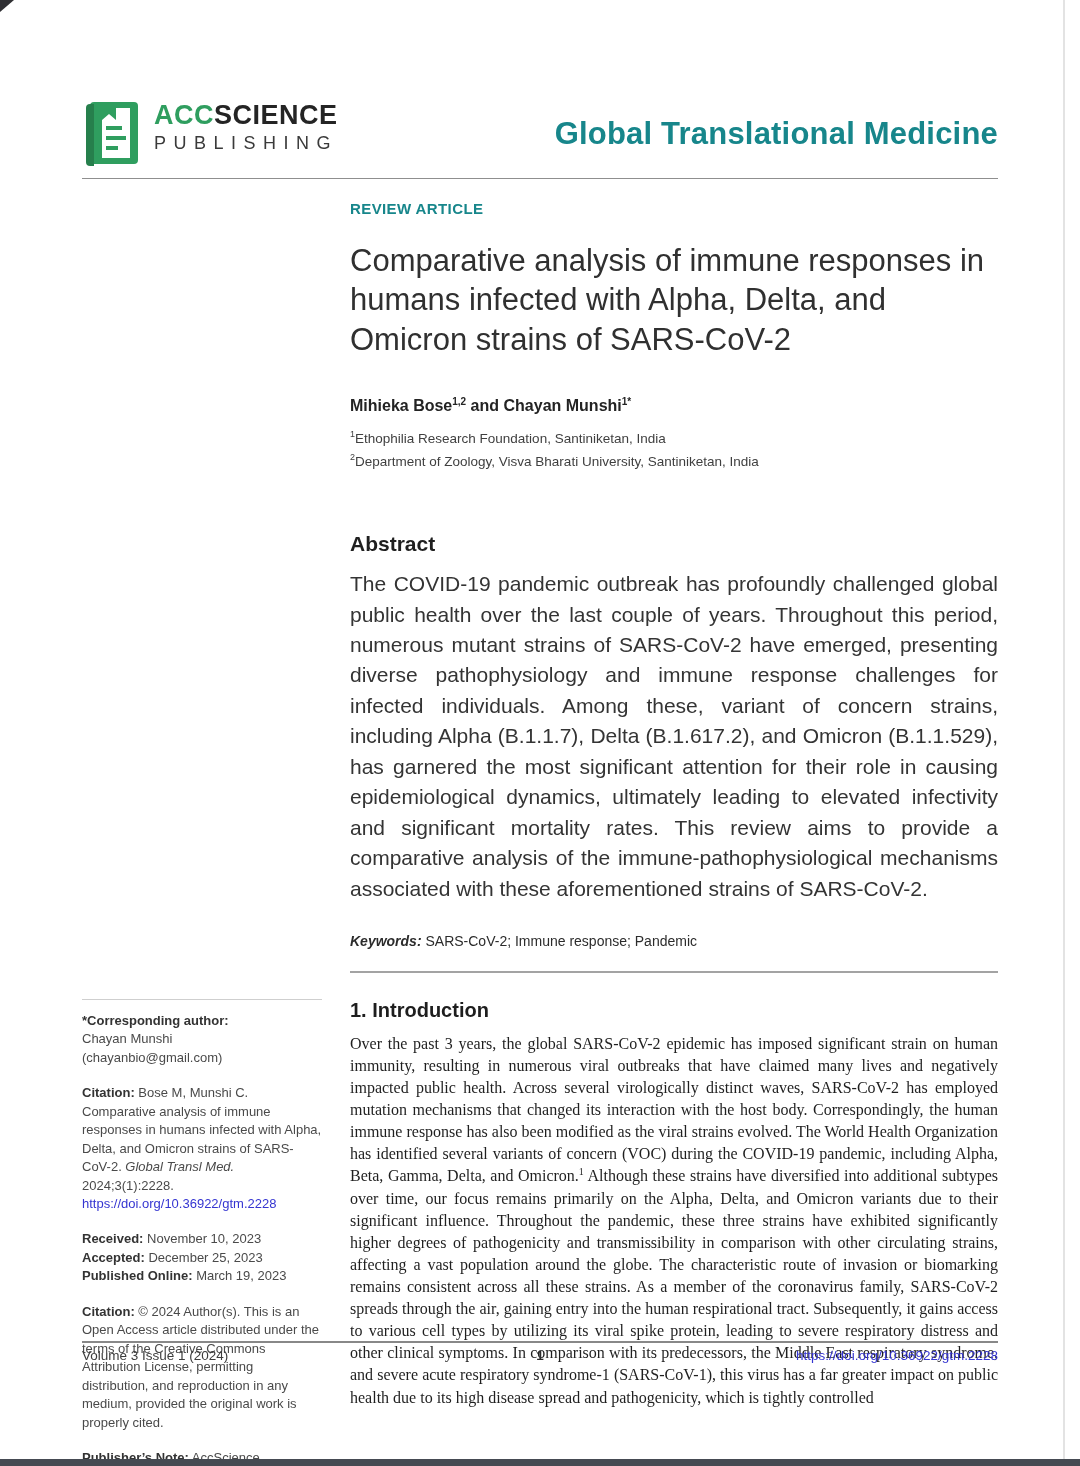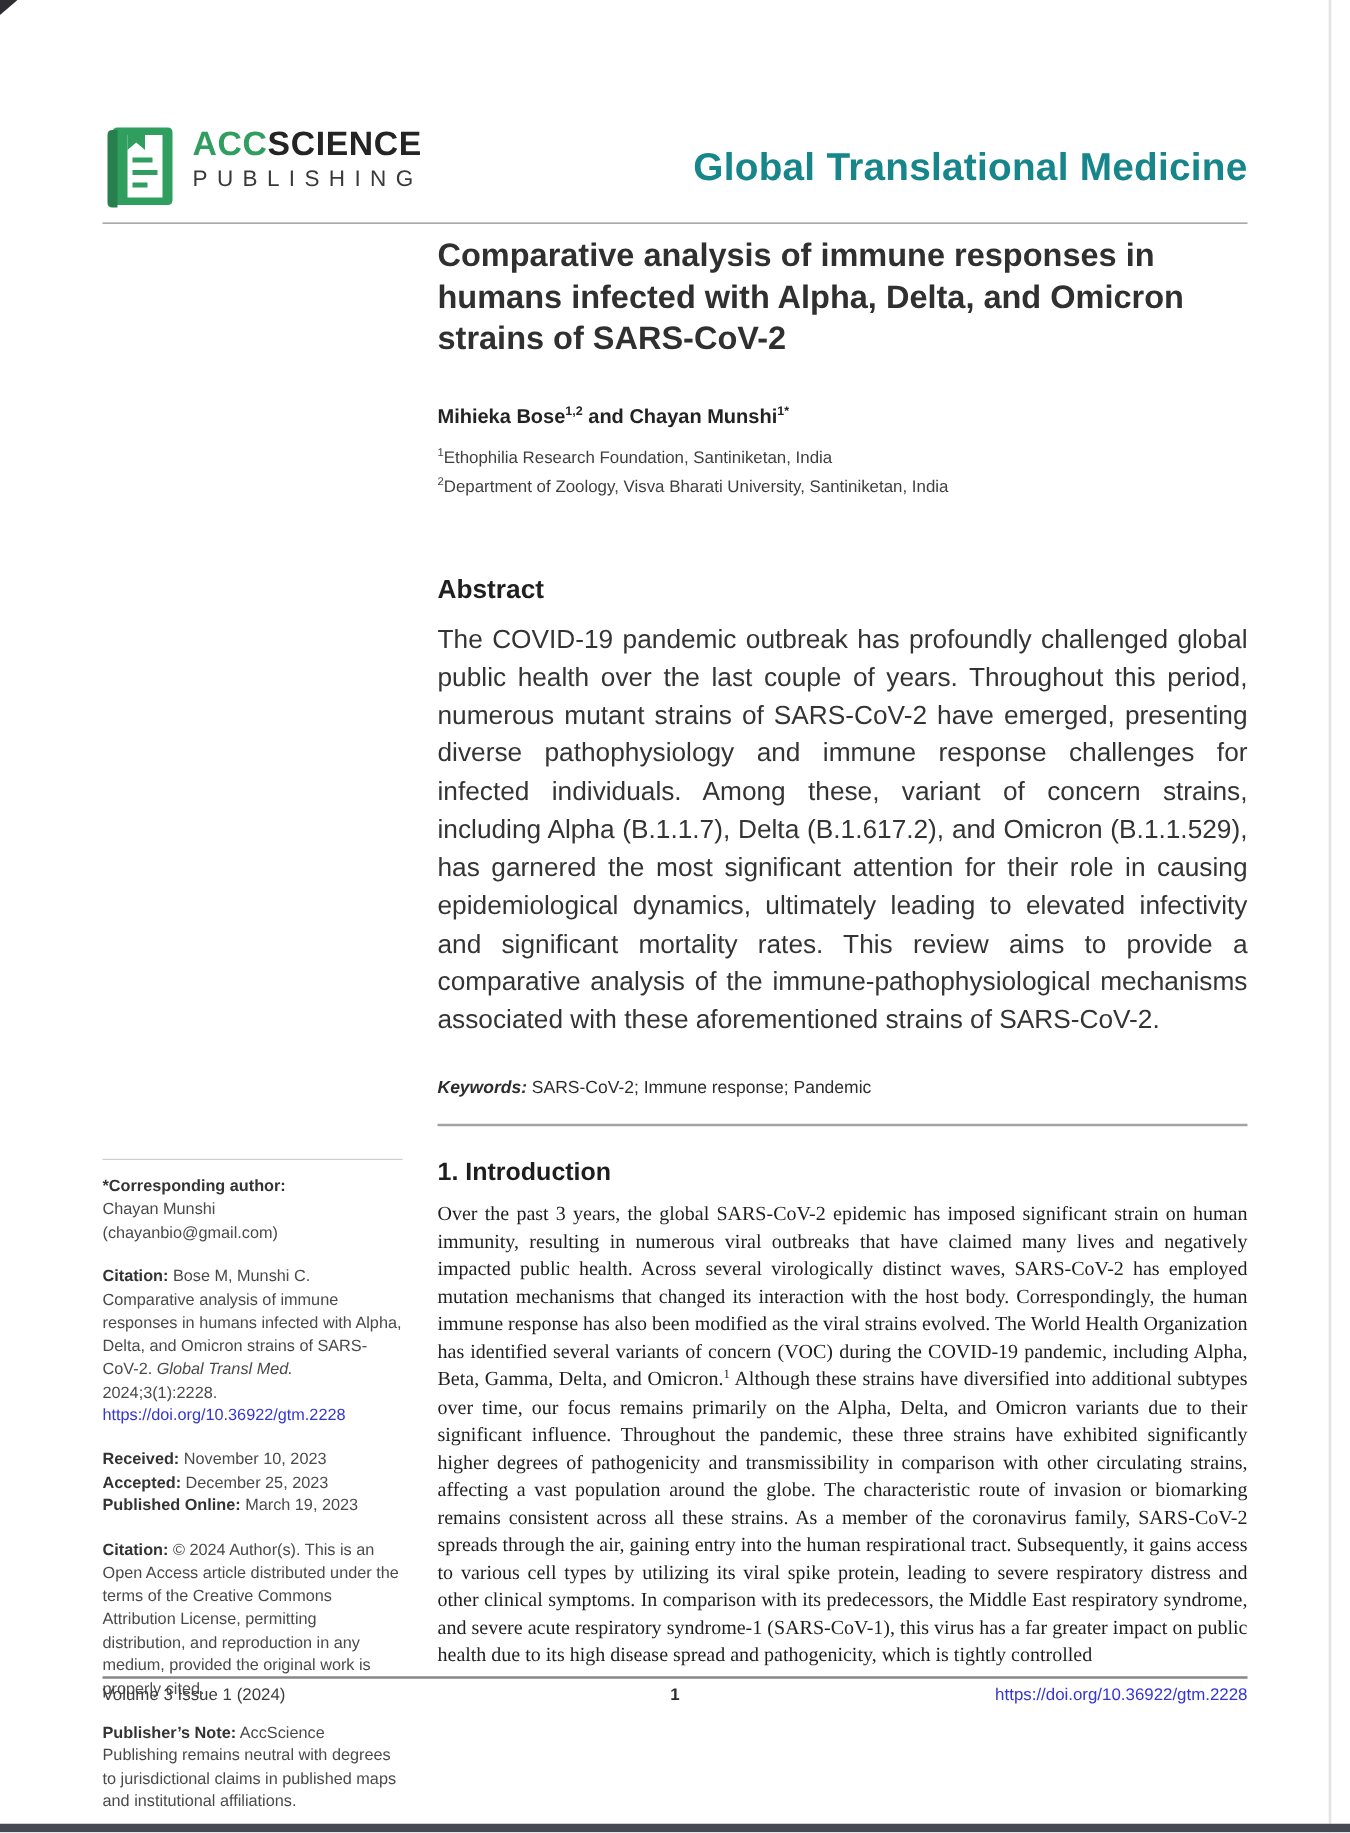--- a/index.html
+++ b/index.html
@@ -54,22 +54,22 @@
     letter-spacing: 0.2px;
   }
 
   
   .article-top { margin-left: 268px; }
   .review-label {
     margin-top: 21px;
     color: #17868b; font-weight: bold; font-size: 15px; letter-spacing: 0.4px;
   }
   .article-title {
-    margin-top: 9px;
-    font-size: 26px; line-height: 1.27; color: #303030; font-weight: 700;
+    margin-top: 24px;
+    font-size: 31px; line-height: 1.27; color: #303030; font-weight: 400;
   }
   .authors { margin-top: 37px; font-size: 16px; font-weight: bold; color: #232323; }
   .authors sup { font-size: 10px; }
   .affiliations { margin-top: 12px; }
   .affiliation { font-size: 13.5px; color: #3f3f3f; line-height: 1.62; }
   .affiliation sup { font-size: 9px; }
 
   .abstract-heading { margin-top: 60px; font-size: 21px; font-weight: bold; color: #1f1f1f; }
   .abstract-body {
     margin-top: 13px;
@@ -140,20 +140,21 @@
           <div class="line1">
             <span class="acc">ACC</span><span class="science">SCIENCE</span>
           </div>
           <div class="line2">PUBLISHING</div>
         </span>
       </div>
       <div class="journal-title">Global Translational Medicine</div>
     </div>
 
     <div class="article-top">
+      <div class="review-label">REVIEW ARTICLE</div>
       <h1 class="article-title">Comparative analysis of immune responses in humans infected with Alpha, Delta, and Omicron strains of SARS-CoV-2</h1>
 
       <div class="authors">
         <span>Mihieka Bose</span><sup>1,2</sup><span> and </span><span>Chayan Munshi</span><sup>1*</sup>
       </div>
 
       <div class="affiliations">
         <div class="affiliation"><sup>1</sup><span>Ethophilia Research Foundation, Santiniketan, India</span></div>
         <div class="affiliation"><sup>2</sup><span>Department of Zoology, Visva Bharati University, Santiniketan, India</span></div>
       </div>

